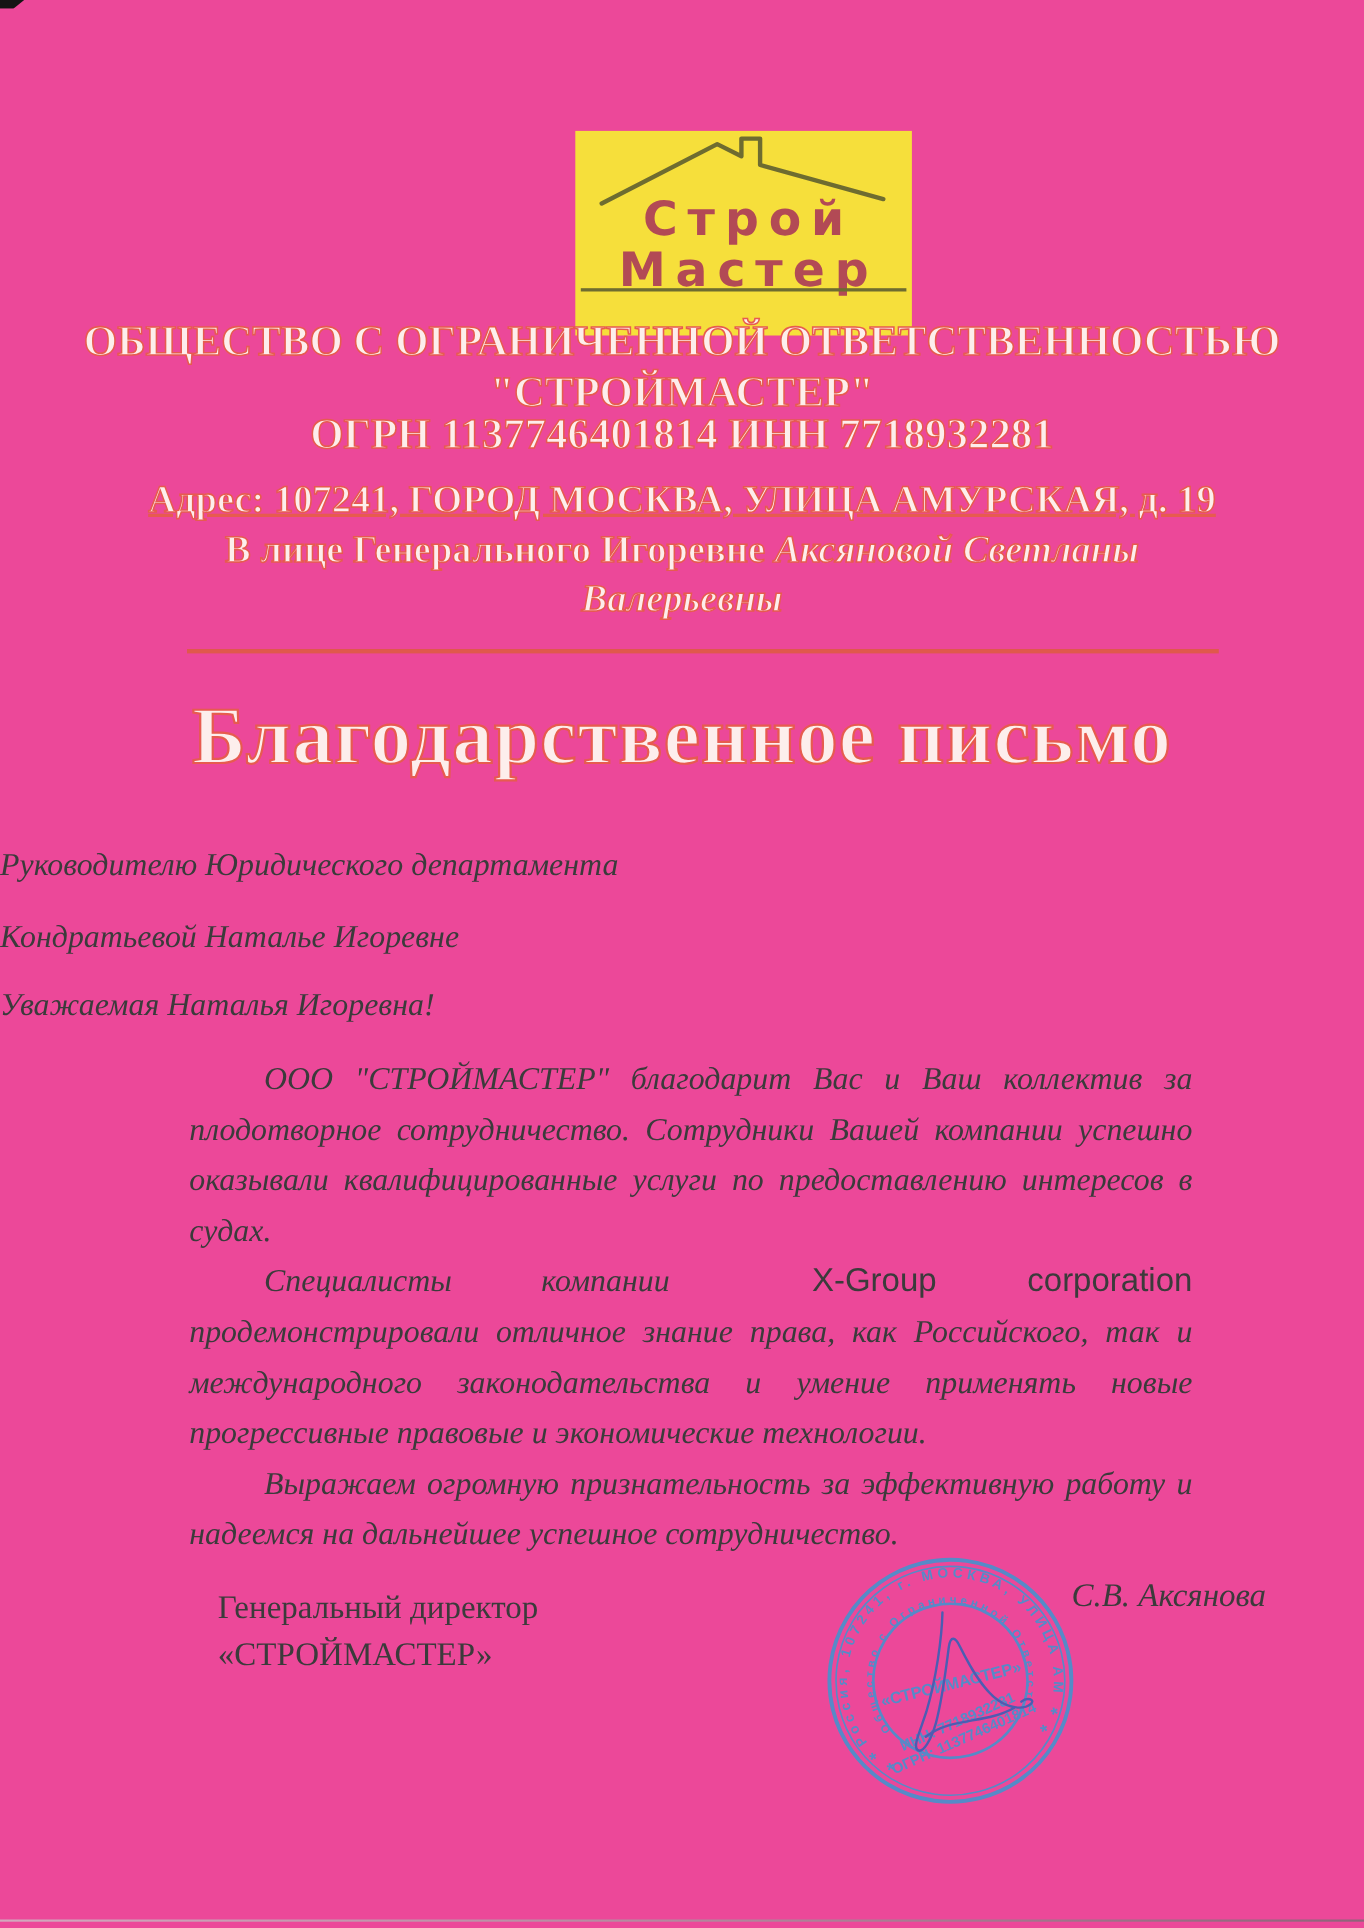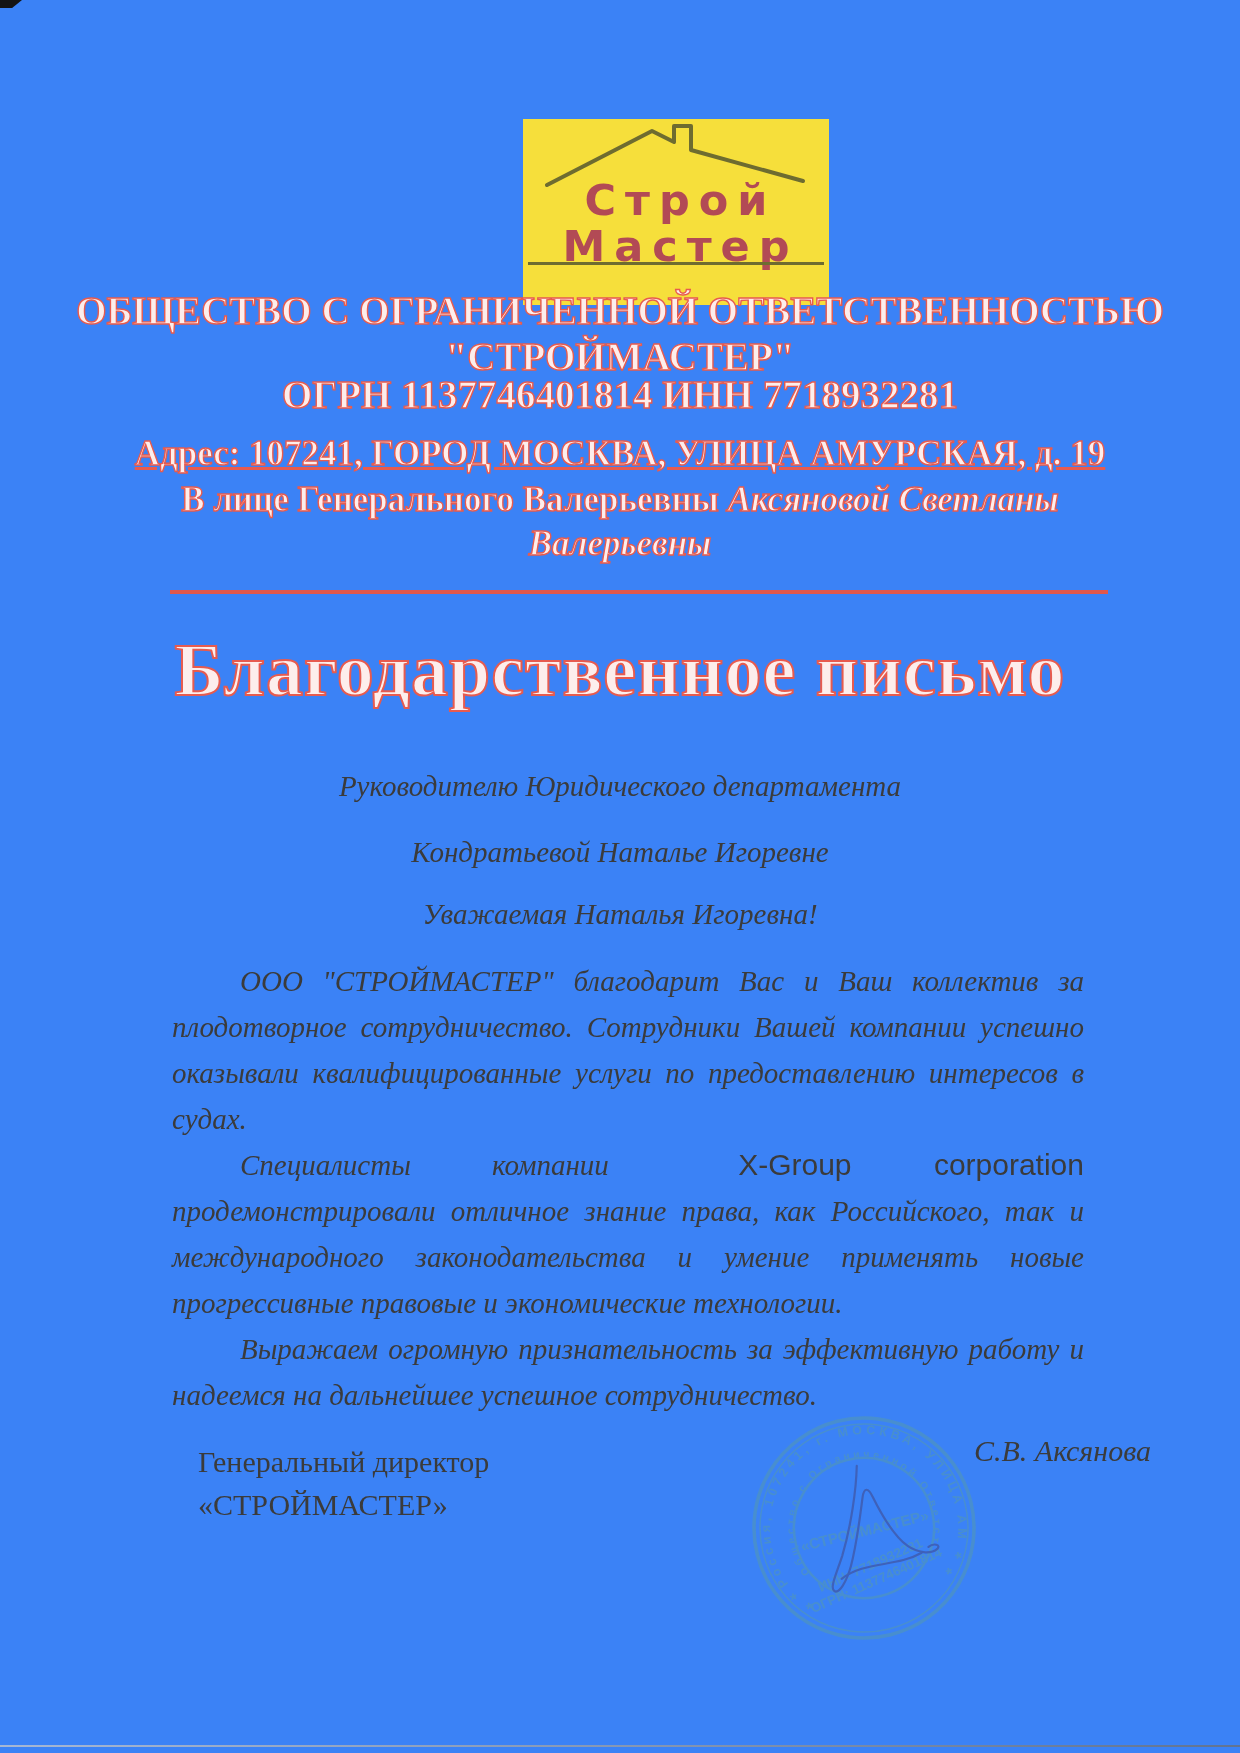--- a/index.html
+++ b/index.html
@@ -1,18 +1,18 @@
 <!DOCTYPE html>
 <html><head>
 <meta charset="utf-8">
 <style>
   html,body { margin:0; padding:0; background:#e8e8e8; }
   .page {
     position:relative; width:1240px; height:1753px; margin:0 auto;
-    background:#3b82f6; overflow:hidden;
+    background:#ec4899; overflow:hidden;
     font-family:"Liberation Serif","DejaVu Serif",serif;
   }
 
   
   .scan-mark-tl { position:absolute; top:0; left:0; width:22px; height:8px;
     background:#141414; clip-path:polygon(0 0,100% 0,55% 100%,0 100%); }
   .scan-line-bottom { position:absolute; top:1745px; left:0; width:1240px; height:2px;
     background:linear-gradient(90deg,#c9c9c9 0%,#9a9a9a 55%,#6f6f6f 100%); opacity:.75; }
 
   
@@ -42,21 +42,21 @@
   .hdr-italic { font-style:italic; }
 
   .rule { position:absolute; top:590px; left:170px; width:938px; height:0;
     border-top:4px solid #E0584C; }
 
   .letter-title { top:628px; font-size:74px; letter-spacing:1px;
     -webkit-text-stroke:2px #E75B4F; }
 
   
   .ink { color:#3b3b3b; }
-  .rcp { position:absolute; left:0; right:0; text-align:center;
+  .rcp { position:absolute; left:0; right:0; 
     font-style:italic; font-size:29px; }
   .rcp1 { top:770px; }
   .rcp2 { top:836px; }
   .rcp3 { top:898px; }
 
   .body-text { position:absolute; top:958px; left:172px; width:912px;
     font-style:italic; font-size:29px; line-height:46px; text-align:justify; }
   .body-text p { margin:0; text-indent:68px; }
   .latin-company { font-style:normal; font-family:"Liberation Sans","DejaVu Sans",sans-serif;
     font-size:30px;margin-left:48px; }
@@ -88,21 +88,21 @@
     <div class="logo-line logo-t1">Строй</div>
     <div class="logo-line logo-t2">Мастер</div>
     <div class="logo-rule"></div>
   </div>
 
   <div class="outlined hdr-l1">ОБЩЕСТВО С ОГРАНИЧЕННОЙ ОТВЕТСТВЕННОСТЬЮ</div>
   <div class="outlined hdr-l2">"СТРОЙМАСТЕР"</div>
   <div class="outlined hdr-l3">ОГРН 1137746401814 ИНН 7718932281</div>
   <div class="outlined hdr-l4">Адрес: 107241, ГОРОД МОСКВА, УЛИЦА АМУРСКАЯ, д. 19</div>
   <div class="outlined hdr-l5">
-    <span>В лице Генерального Валерьевны </span><span class="hdr-italic">Аксяновой Светланы</span>
+    <span>В лице Генерального Игоревне </span><span class="hdr-italic">Аксяновой Светланы</span>
   </div>
   <div class="outlined hdr-l6 hdr-italic">Валерьевны</div>
 
   <div class="rule"></div>
 
   <div class="outlined letter-title">Благодарственное письмо</div>
 
   <div class="rcp rcp1 ink">Руководителю Юридического департамента</div>
   <div class="rcp rcp2 ink">Кондратьевой Наталье Игоревне</div>
   <div class="rcp rcp3 ink">Уважаемая Наталья Игоревна!</div>

